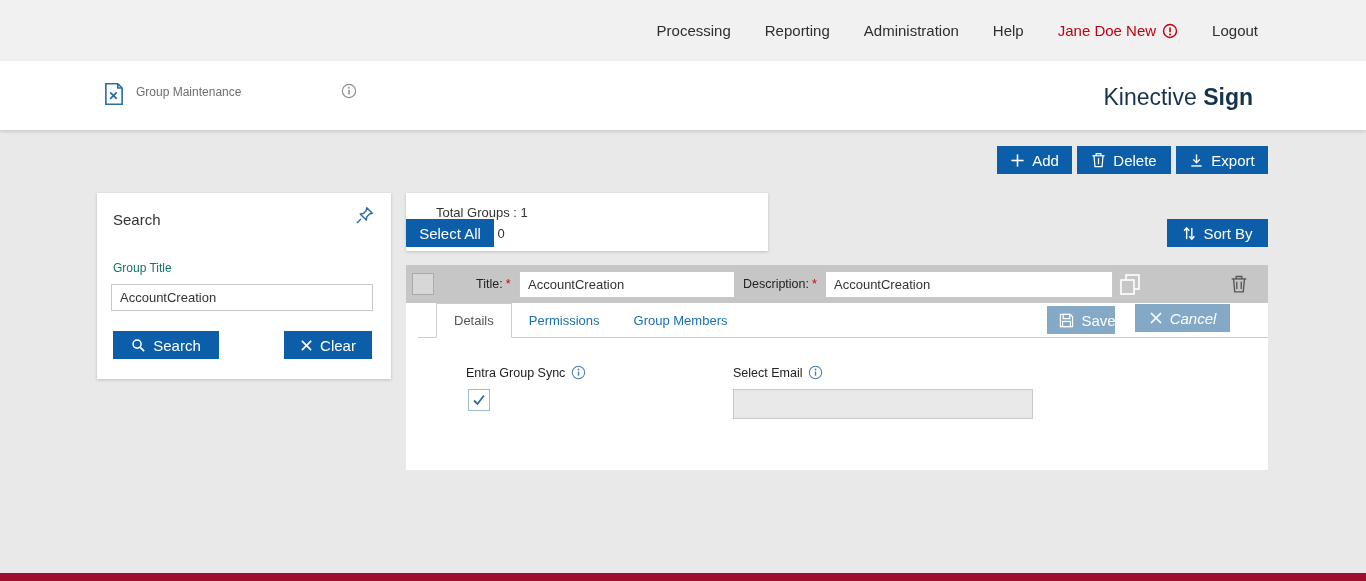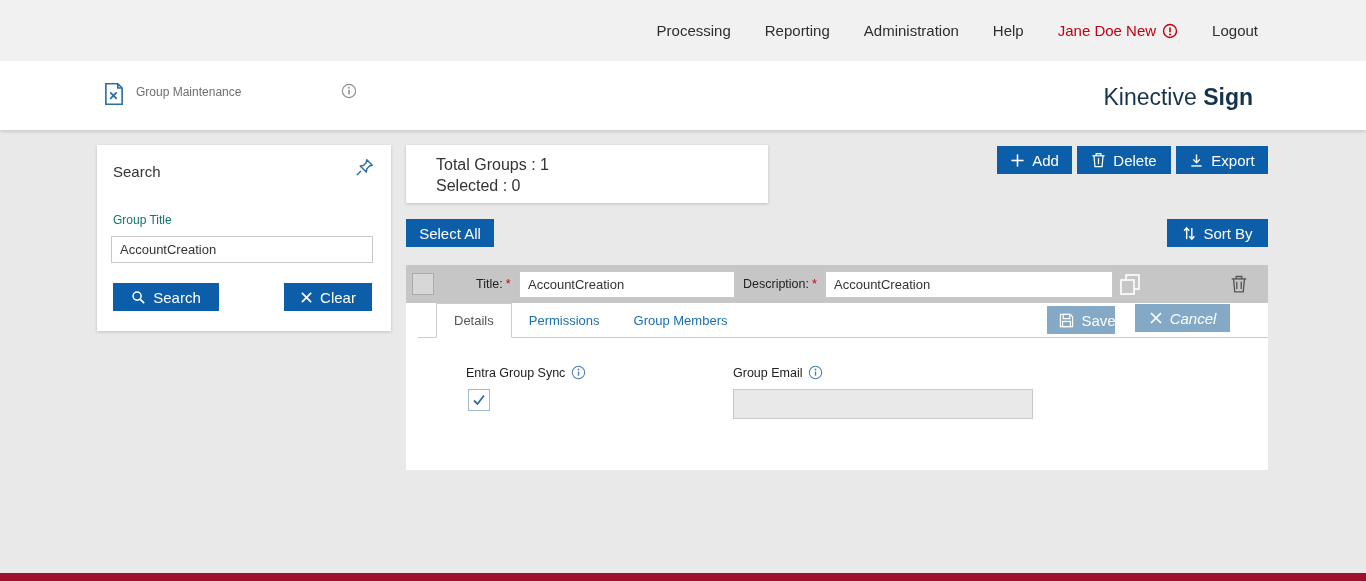--- a/index.html
+++ b/index.html
@@ -22,34 +22,34 @@
   .gm-icon { position:absolute; left:101px; top:81px; }
   .page-title { position:absolute; left:136px; top:85px; font-size:12px; color:#6e6f72; }
   .hdr-info { position:absolute; left:341px; top:83px; cursor:pointer; }
   .brand { position:absolute; right:113px; top:84px; font-size:23px; color:#16334d; }
   .brand b { font-weight:bold; }
 
   
   .main { position:absolute; left:0; top:130px; width:100%; height:443px; background:#e9e9e9; }
   .footer-strip { position:absolute; left:0; top:573px; width:100%; height:8px; background:#a00e2e; }
 
-  .card { background:#fff; box-shadow:0 1px 3px rgba(0,0,0,.18); }
+  .card { background:#fff; box-shadow:0 1px 3px rgba(0,0,0,.18);margin-top:48px; }
 
   
   .search-card { position:absolute; left:97px; top:15px; width:294px; height:186px; }
   .search-title { position:absolute; left:16px; top:18px; font-size:15px; color:#333; }
   .pin { position:absolute; right:16px; top:12px; cursor:pointer; }
   .group-title-label { position:absolute; left:16px; top:68px; font-size:12px; color:#0f766e; }
   .group-title-input { position:absolute; left:14px; top:91px; width:262px; height:30px; }
   .search-btn { position:absolute; left:16px; top:138px; width:106px; height:30px; }
   .clear-btn { position:absolute; left:187px; top:138px; width:88px; height:30px; }
 
   
   .summary-card { position:absolute; left:406px; top:15px; width:362px; height:58px; padding:9px 0 0 30px; }
-  .summary-line { font-size:16px; color:#333; line-height:21px; }
+  .summary-line { font-size:13px; color:#333; line-height:21px; }
 
   
   .btn { display:inline-flex; align-items:center; justify-content:center; gap:7px;
          background:#0d5ea8; color:#fff; font-size:15px; border:none; cursor:pointer;
          padding:0 10px; height:28px; font-family:inherit; }
   .btn-muted { background:#84a9c7; }
 
   .add-btn    { position:absolute; left:997px;  top:16px; width:75px; }
   .delete-btn { position:absolute; left:1077px; top:16px; width:94px; }
   .export-btn { position:absolute; left:1176px; top:16px; width:92px; }
@@ -302,21 +302,21 @@
       </div>
       <div class="entra-check">
         <span>
           <svg width="16" height="16" viewBox="0 0 16 16">
             <polyline points="3,8.5 6.5,12 13,3.5" fill="none" stroke="#2e6da4" stroke-width="1.8"></polyline>
           </svg>
         </span>
       </div>
 
       <div class="field-label email-label">
-        <span>Group Email</span>
+        <span>Select Email</span>
         <span>
           <svg width="15" height="15" viewBox="0 0 16 16">
             <circle cx="8" cy="8" r="6.6" fill="none" stroke="#4a7fb5" stroke-width="1.1"></circle>
             <circle cx="8" cy="4.8" r="0.95" fill="#4a7fb5"></circle>
             <line x1="8" y1="7" x2="8" y2="11.4" stroke="#4a7fb5" stroke-width="1.5"></line>
           </svg>
         </span>
       </div>
       <input class="tinput email-input" type="text" disabled="" value="" style="">
     </div>

